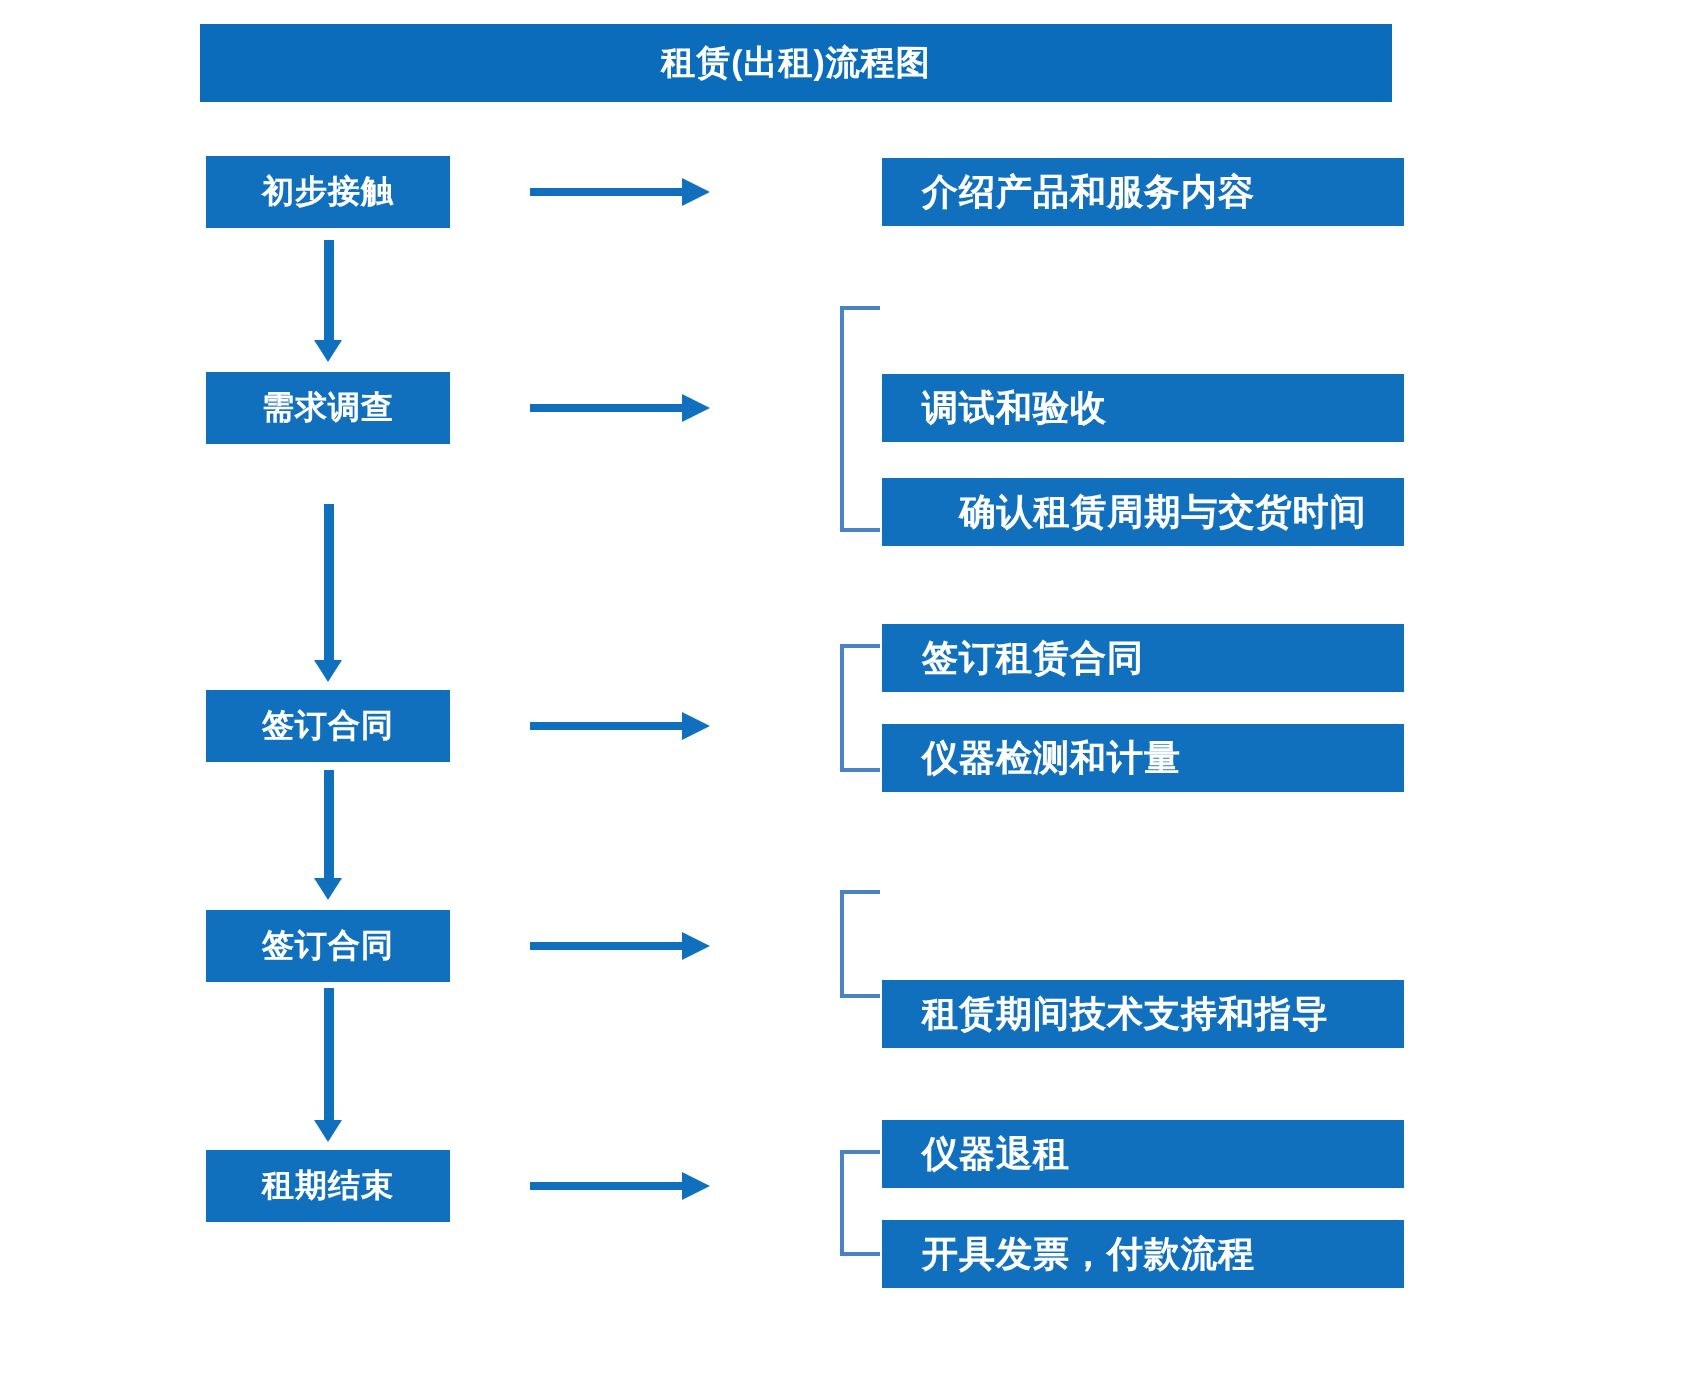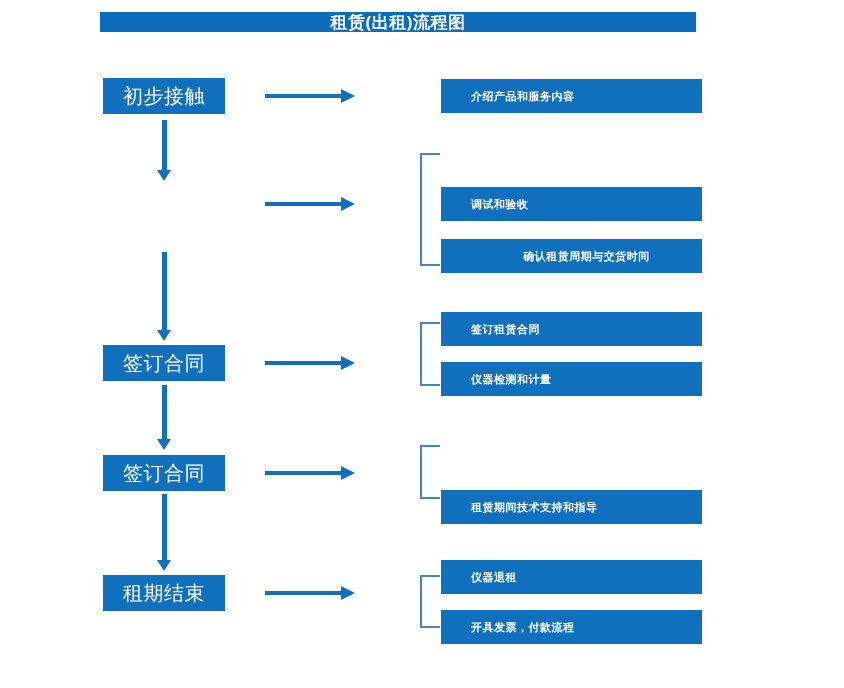--- a/index.html
+++ b/index.html
@@ -17,21 +17,21 @@
     background: #ffffff;
     overflow: hidden;
   }
 
   
   .title-bar {
     position: absolute;
     left: 100px;
     top: 12px;
     width: 596px;
-    height: 20px;
+    height: 39px;
     background: #0A6CBA;
     display: flex;
     align-items: center;
     justify-content: center;
   }
   .title-bar .title-text {
     color: #ffffff;
     font-size: 17px;
     font-weight: bold;
     letter-spacing: 0.5px;
@@ -44,42 +44,42 @@
     left: 103px;
     width: 122px;
     height: 36px;
     background: #1070BE;
     display: flex;
     align-items: center;
     justify-content: center;
   }
   .stage-box .stage-text {
     color: #ffffff;
-    font-size: 20px;
-    font-weight: normal;
+    font-size: 16px;
+    font-weight: bold;
     white-space: nowrap;
     letter-spacing: 0.5px;
   }
 
   
   .task-box {
     position: absolute;
     left: 441px;
     width: 261px;
     height: 34px;
     background: #1070BE;
     display: flex;
     align-items: center;
   }
   .task-box .task-text {
     color: #ffffff;
-    font-size: 11px;
+    font-size: 18px;
     font-weight: bold;
     white-space: nowrap;
-    padding-left: 30px;
+    padding-left: 20px;
     letter-spacing: 0.5px;
   }
 
   
   .h-arrow {
     position: absolute;
     left: 265px;
     width: 90px;
     height: 14px;
   }
@@ -143,20 +143,23 @@
 
 <div id="canvas">
 
   <div class="title-bar">
     <span class="title-text">租赁(出租)流程图</span>
   </div>
 
   <div class="stage-box" style="top:78px;">
     <span class="stage-text">初步接触</span>
   </div>
+  <div class="stage-box" style="top:186px;">
+    <span class="stage-text">需求调查</span>
+  </div>
   <div class="stage-box" style="top:345px;">
     <span class="stage-text">签订合同</span>
   </div>
   <div class="stage-box" style="top:455px;">
     <span class="stage-text">签订合同</span>
   </div>
   <div class="stage-box" style="top:575px;">
     <span class="stage-text">租期结束</span>
   </div>
 

